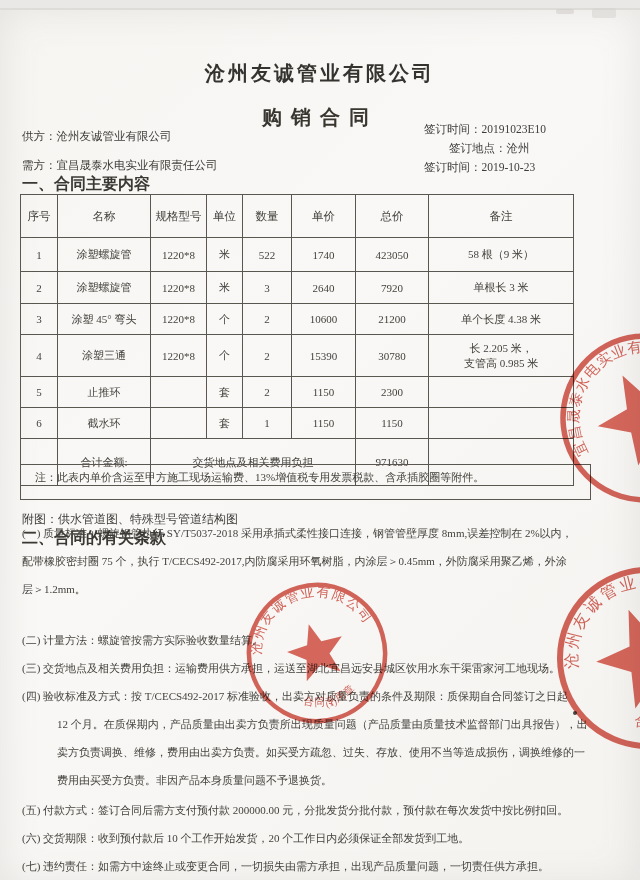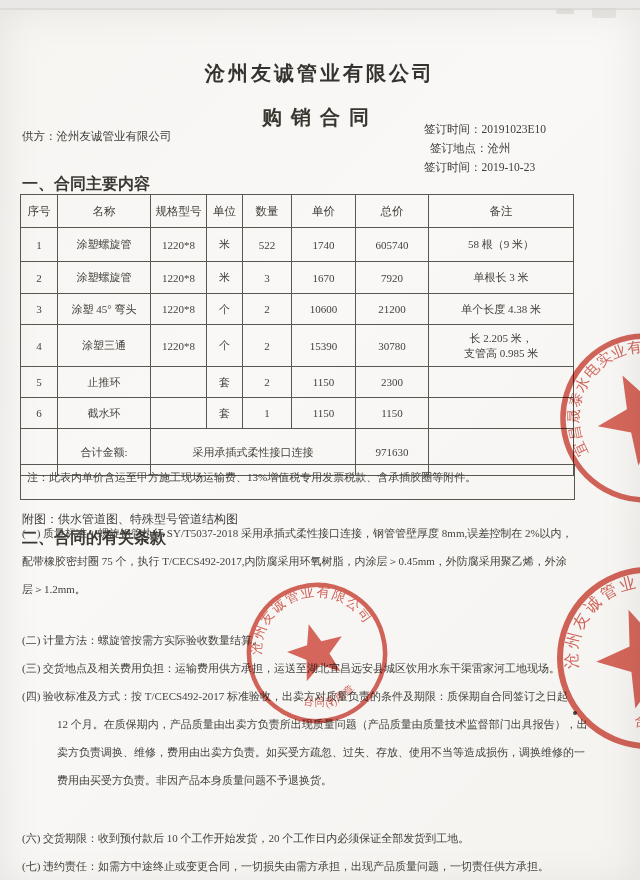--- a/index.html
+++ b/index.html
@@ -22,21 +22,21 @@
     font-size:11px;color:#45423d;
   }
   table.items td,table.items th{
     border:1px solid #5a5650;text-align:center;vertical-align:middle;
     padding:1px 2px;font-weight:normal;overflow:hidden;
   }
   table.items th{font-size:11.5px;}
   .prewrap{white-space:pre-line;}
   .notebox{
     left:20px;top:456px;width:541px;height:24px;
-    border:1px solid #5a5650;padding:5px 6px;
+    border:1px solid #5a5650;padding:5px 14px;
     font-size:11px;color:#45423d;white-space:nowrap;overflow:hidden;
   }
   .attach{left:22px;top:503px;font-size:12px;}
   .terms-head{left:22px;top:520px;}
   .term{
     position:absolute;left:22px;width:602px;
     font-size:11px;line-height:28px;color:#45423d;white-space:pre-line;
   }
   .term.hang{padding-left:35px;text-indent:-35px;}
   .stamp{position:absolute;mix-blend-mode:multiply;opacity:.82;}
@@ -54,65 +54,66 @@
 <div class="page">
 
   <div class="abs scan-line"></div>
   <div class="abs scan-mark1"></div>
   <div class="abs scan-mark2"></div>
 
   <div class="abs ctr company-title">沧州友诚管业有限公司</div>
   <div class="abs ctr doc-title">购销合同</div>
 
   <div class="abs meta" style="left:22px;top:121px;"><span>供方：</span><span>沧州友诚管业有限公司</span></div>
+  <div class="abs meta" style="left:22px;top:150px;"><span>需方：</span><span>宜昌晟泰水电实业有限责任公司</span></div>
   <div class="abs meta" style="left:424px;top:114px;"><span>签订时间：</span><span>20191023E10</span></div>
-  <div class="abs meta" style="left:430px;top:133px;"><span>签订地点：</span><span>沧州</span></div>
+  <div class="abs meta" style="left:449px;top:133px;"><span>签订地点：</span><span>沧州</span></div>
   <div class="abs meta" style="left:424px;top:152px;"><span>签订时间：</span><span>2019-10-23</span></div>
 
   <div class="abs h1" style="left:22px;top:166px;">一、合同主要内容</div>
 
   <table class="items abs" style="left:20px;top:186px;">
     <colgroup>
       <col style="width:37px">
         <col style="width:93px">
         <col style="width:56px">
         <col style="width:36px">
       <col style="width:49px">
         <col style="width:64px">
         <col style="width:73px">
         <col style="width:145px">
     </colgroup>
     <tbody>
-        <tr style="height:33px">
+        <tr style="height:43px">
       <th>序号</th>
       <th>名称</th>
       <th>规格型号</th>
       <th>单位</th>
       <th>数量</th>
       <th>单价</th>
       <th>总价</th>
       <th>备注</th>
     </tr>
     <tr style="height:34px">
       <td>1</td>
       <td>涂塑螺旋管</td>
       <td>1220*8</td>
       <td>米</td>
       <td>522</td>
       <td>1740</td>
-      <td>605740</td>
+      <td>423050</td>
       <td>58 根（9 米）</td>
     </tr>
     <tr style="height:32px">
       <td>2</td>
       <td>涂塑螺旋管</td>
       <td>1220*8</td>
       <td>米</td>
       <td>3</td>
-      <td>1670</td>
+      <td>2640</td>
       <td>7920</td>
       <td>单根长 3 米</td>
     </tr>
     <tr style="height:31px">
       <td>3</td>
       <td>涂塑 45° 弯头</td>
       <td>1220*8</td>
       <td>个</td>
       <td>2</td>
       <td>10600</td>
@@ -146,41 +147,42 @@
       <td></td>
       <td>套</td>
       <td>1</td>
       <td>1150</td>
       <td>1150</td>
       <td></td>
     </tr>
     <tr style="height:47px">
       <td></td>
       <td>合计金额:</td>
-      <td colspan="4">采用承插式柔性接口连接</td>
+      <td colspan="4">交货地点及相关费用负担</td>
       <td>971630</td>
       <td></td>
     </tr>
   </tbody>
     </table>
 
   <div class="abs notebox">注：此表内单价含运至甲方施工现场运输费、13%增值税专用发票税款、含承插胶圈等附件。</div>
   <div class="abs attach">附图：供水管道图、特殊型号管道结构图</div>
 
   <div class="abs h1 terms-head">二、合同的有关条款</div>
 
   <div class="term" style="top:511px;">(一) 质量标准：螺旋钢管执行 SY/T5037-2018 采用承插式柔性接口连接，钢管管壁厚度 8mm,误差控制在 2%以内，
 配带橡胶密封圈 75 个，执行 T/CECS492-2017,内防腐采用环氧树脂，内涂层＞0.45mm，外防腐采用聚乙烯，外涂
 层＞1.2mm。</div>
   <div class="term" style="top:618px;">(二) 计量方法：螺旋管按需方实际验收数量结算。</div>
   <div class="term" style="top:646px;">(三) 交货地点及相关费用负担：运输费用供方承担，运送至湖北宜昌远安县城区饮用水东干渠雷家河工地现场。</div>
   <div class="term hang" style="top:674px;">(四) 验收标准及方式：按 T/CECS492-2017 标准验收，出卖方对质量负责的条件及期限：质保期自合同签订之日起
 12 个月。在质保期内，产品质量由出卖方负责所出现质量问题（产品质量由质量技术监督部门出具报告），出
 卖方负责调换、维修，费用由出卖方负责。如买受方疏忽、过失、存放、使用不当等造成损伤，调换维修的一
 费用由买受方负责。非因产品本身质量问题不予退换货。</div>
+  <div class="term" style="top:788px;">(五) 付款方式：签订合同后需方支付预付款 200000.00 元，分批发货分批付款，预付款在每次发货中按比例扣回。</div>
   <div class="term" style="top:816px;">(六) 交货期限：收到预付款后 10 个工作开始发货，20 个工作日内必须保证全部发货到工地。</div>
   <div class="term" style="top:844px;">(七) 违约责任：如需方中途终止或变更合同，一切损失由需方承担，出现产品质量问题，一切责任供方承担。</div>
 
   <div class="abs ink-dot"></div>
 
   <svg class="stamp" style="left:550px;top:315px;" width="190" height="190" viewBox="-95 -95 190 190">
     <defs>
       <path id="arcA1" d="M -64 18 A 66.5 66.5 0 1 1 64 18"></path>
       <path id="arcA2" d="M -48 40 A 62 62 0 0 0 48 40"></path>
     </defs>

